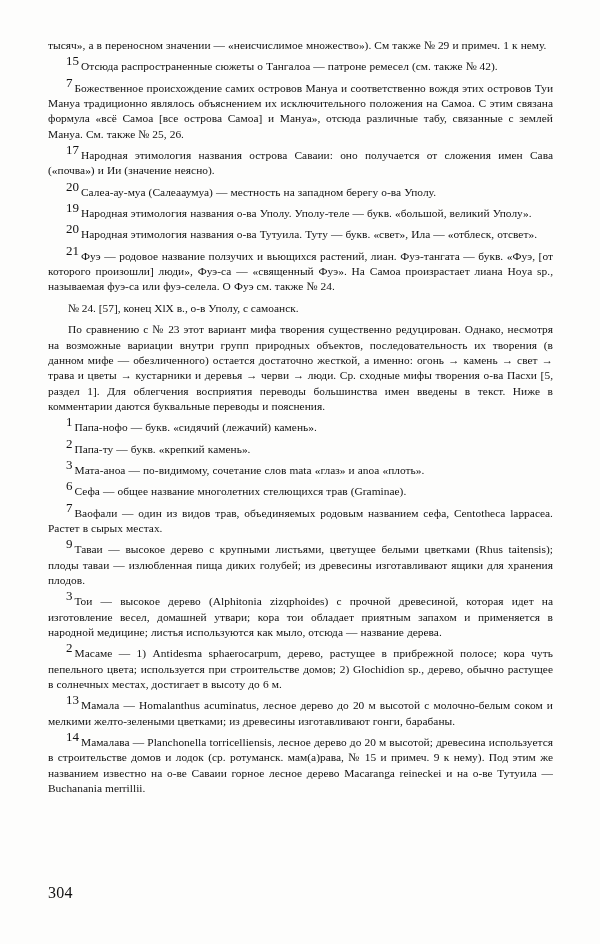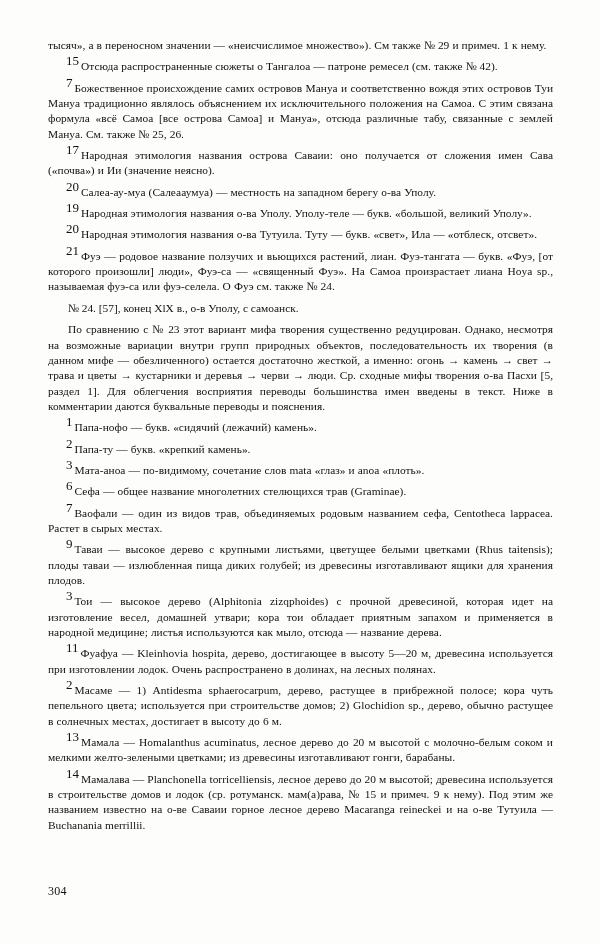--- a/index.html
+++ b/index.html
@@ -62,21 +62,21 @@
     padding: 0;
     font-size: 11.4px;
     line-height: 15.35px;
     text-indent: 20px;
     text-align: left;
   }
   .folio {
     position: absolute;
     left: 48px;
     top: 884px;
-    font-size: 12px;
+    font-size: 16px;
     letter-spacing: 0.3px;
   }
 </style>
 </head>
 <body>
 
 <div class="page">
 
   <div class="textblock">
 
@@ -110,21 +110,20 @@
 
     <p class="par note"><span class="supnum">6</span><span>Сефа — общее название многолетних стелющихся трав (Graminae).</span></p>
 
     <p class="par note"><span class="supnum">7</span><span>Ваофали — один из видов трав, объединяемых родовым названием сефа, Centotheca lappacea. Растет в сырых местах.</span></p>
 
 
     <p class="par note"><span class="supnum">9</span><span>Таваи — высокое дерево с крупными листьями, цветущее белыми цветками (Rhus taitensis); плоды таваи — излюбленная пища диких голубей; из древесины изготавливают ящики для хранения плодов.</span></p>
 
     <p class="par note"><span class="supnum">3</span><span>Тои — высокое дерево (Alphitonia zizqphoides) с прочной древесиной, которая идет на изготовление весел, домашней утвари; кора тои обладает приятным запахом и применяется в народной медицине; листья используются как мыло, отсюда — название дерева.</span></p>
 
-    <p class="par note"><span class="supnum">11</span><span>Фуафуа — Kleinhovia hospita, дерево, достигающее в высоту 5—20 м, древесина используется при изготовлении лодок. Очень распространено в долинах, на лесных полянах.</span></p>
 
     <p class="par note"><span class="supnum">2</span><span>Масаме — 1) Antidesma sphaerocarpum, дерево, растущее в прибрежной полосе; кора чуть пепельного цвета; используется при строительстве домов; 2) Glochidion sp., дерево, обычно растущее в солнечных местах, достигает в высоту до 6 м.</span></p>
 
     <p class="par note"><span class="supnum">13</span><span>Мамала — Homalanthus acuminatus, лесное дерево до 20 м высотой с молочно-белым соком и мелкими желто-зелеными цветками; из древесины изготавливают гонги, барабаны.</span></p>
 
     <p class="par note"><span class="supnum">14</span><span>Мамалава — Planchonella torricelliensis, лесное дерево до 20 м высотой; древесина используется в строительстве домов и лодок (ср. ротуманск. мам(а)рава, № 15 и примеч. 9 к нему). Под этим же названием известно на о-ве Саваии горное лесное дерево Macaranga reineckei и на о-ве Тутуила — Buchanania merrillii.</span></p>
 
   </div>
 
   <div class="folio">304</div>

